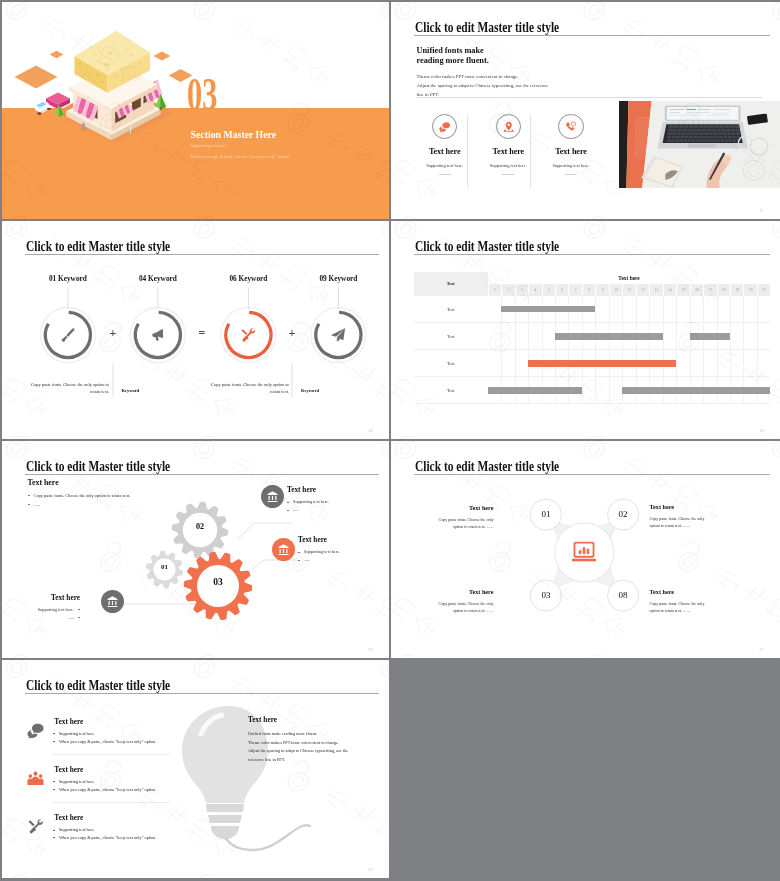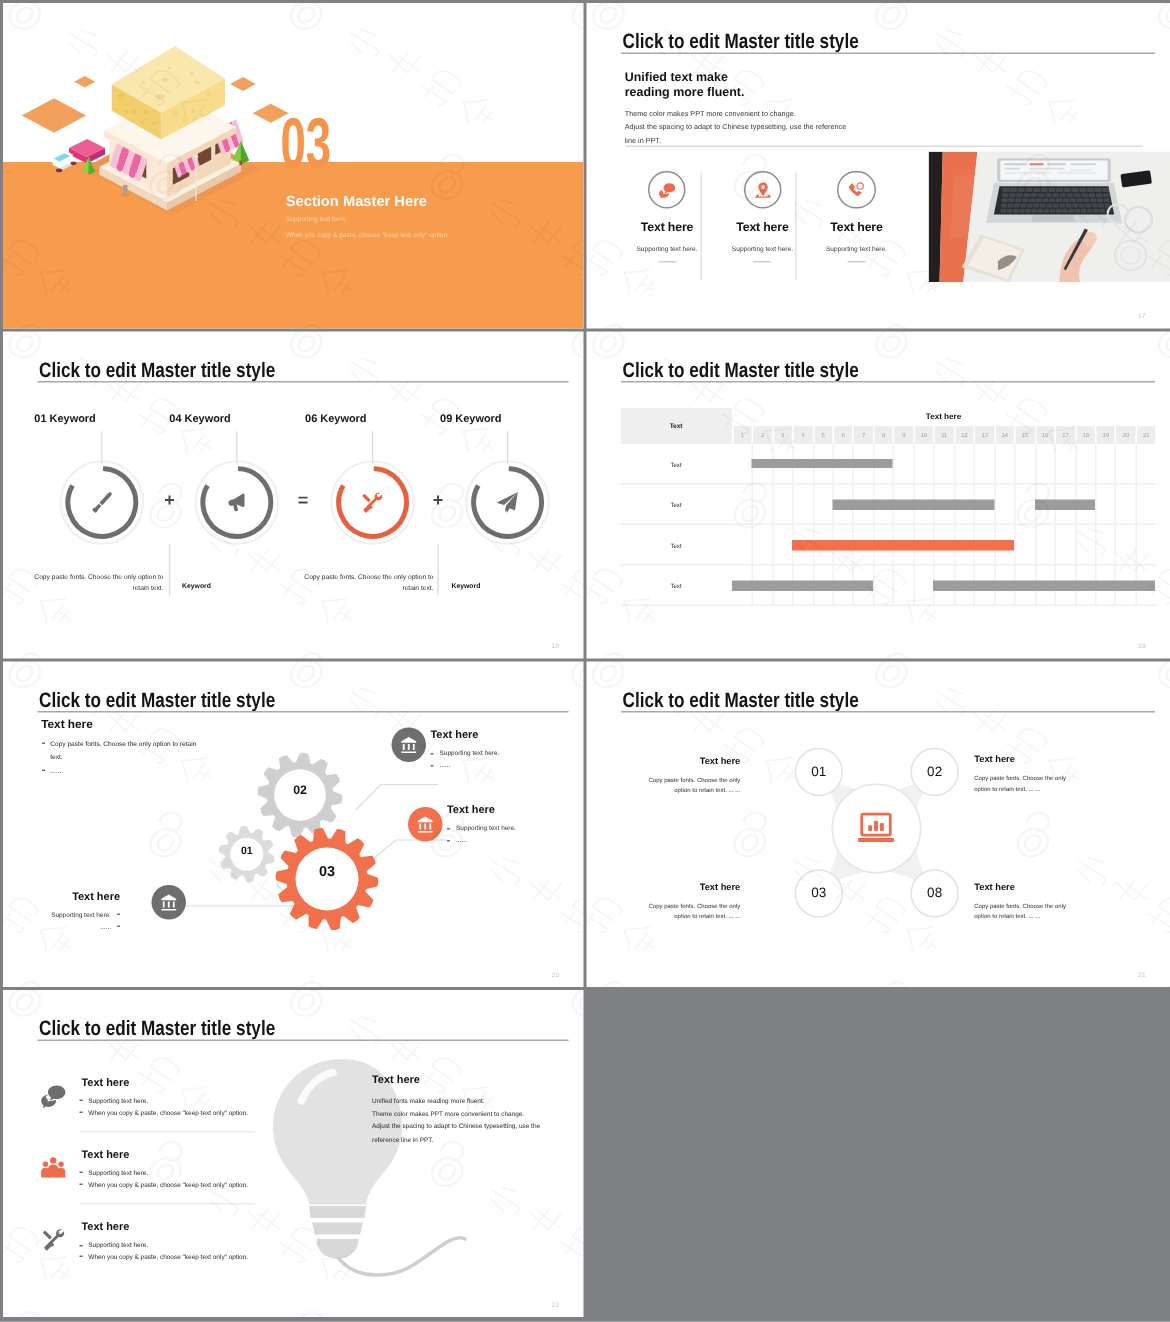--- a/index.html
+++ b/index.html
@@ -1,32 +1,32 @@
 <!DOCTYPE html>
 <html><head>
 <meta charset="utf-8">
 <style>
   html,body{margin:0;padding:0;}
   body{width:780px;height:881px;background:#7f8083;font-family:"Liberation Sans",sans-serif;overflow:hidden;}
   .grid{position:absolute;inset:0;display:grid;grid-template-columns:387px 389px;grid-template-rows:217px 218px 217px 218px;column-gap:2px;row-gap:2px;padding:2px 2px 1px 2px;box-sizing:border-box;}
-  .slide{position:relative;background:#fff;overflow:hidden;}
+  .slide{position:relative;background:#fff;overflow:hidden;font-family:Liberation Serif, serif;}
   .wm{position:absolute;left:0;top:0;pointer-events:none;z-index:6;mix-blend-mode:multiply;}
   svg{display:block;}
 
   
   .mtitle{position:absolute;left:23.5px;top:18.5px;font-size:13.9px;font-weight:700;color:#141414;white-space:nowrap;
           transform:scaleX(.8225);transform-origin:left top;line-height:1;}
   .trule{position:absolute;left:22.7px;right:9.6px;top:32.7px;height:1px;background:#a9a9a9;}
   .pageno{position:absolute;right:16px;bottom:6px;font-size:4.4px;color:#c2c2c2;letter-spacing:.2px;}
 
 
 
   
   .s3-svg{position:absolute;left:0;top:0;}
-  .s3-label{position:absolute;top:54px;width:90px;font-size:7.3px;font-weight:700;color:#131313;line-height:1;}
+  .s3-label{position:absolute;top:54px;width:90px;text-align:center;font-size:7.3px;font-weight:700;color:#131313;line-height:1;}
   .s3-icon{position:absolute;}
   .s3-op{position:absolute;top:106px;width:20px;text-align:center;font-size:12px;font-weight:700;color:#4a4a4a;line-height:1;}
   .s3-cap{position:absolute;top:160px;width:87px;text-align:right;font-size:4.44px;color:#2c2c2c;line-height:1.62;}
   .s3-kw{position:absolute;top:168px;font-size:4.55px;font-weight:700;color:#131313;line-height:1;}
   
   .s2-lead{position:absolute;left:25.5px;top:43.5px;font-size:8.3px;font-weight:700;color:#121212;line-height:1.22;}
   .s2-body{position:absolute;left:25.5px;top:69.5px;font-size:4.83px;color:#3b3b3b;line-height:1.95;}
   .s2-hr{position:absolute;left:25.5px;right:18px;top:95px;height:1px;background:#dcdcdc;}
   .s2-photo{position:absolute;left:228px;top:99px;width:161px;height:87px;overflow:hidden;}
   .s2-feat{position:absolute;top:112px;width:74px;text-align:center;}
@@ -268,21 +268,21 @@
         <use href="#wmu" x="114.0" y="468"></use>
         <use href="#wmu" x="342.0" y="468"></use>
         <use href="#wmu" x="570.0" y="468"></use>
         <use href="#wmu" x="798.0" y="468"></use>
       </svg>
   </div>
   <div class="slide">
     <div class="mtitle">Click to edit Master title style</div>
     <div class="trule"></div>
     <div class="s2-lead">
-        <div>Unified text make</div>
+        <div>Unified fonts make</div>
         <div>reading more fluent.</div>
       </div>
     <div class="s2-body">
         <div>Theme color makes PPT more convenient to change.</div>
         <div>Adjust the spacing to adapt to Chinese typesetting, use the reference</div>
         <div>line in PPT.</div>
       </div>
     <div class="s2-hr"></div>
     <div class="s2-photo">
         <svg width="161" height="87" viewBox="0 0 153 88" preserveAspectRatio="none">

